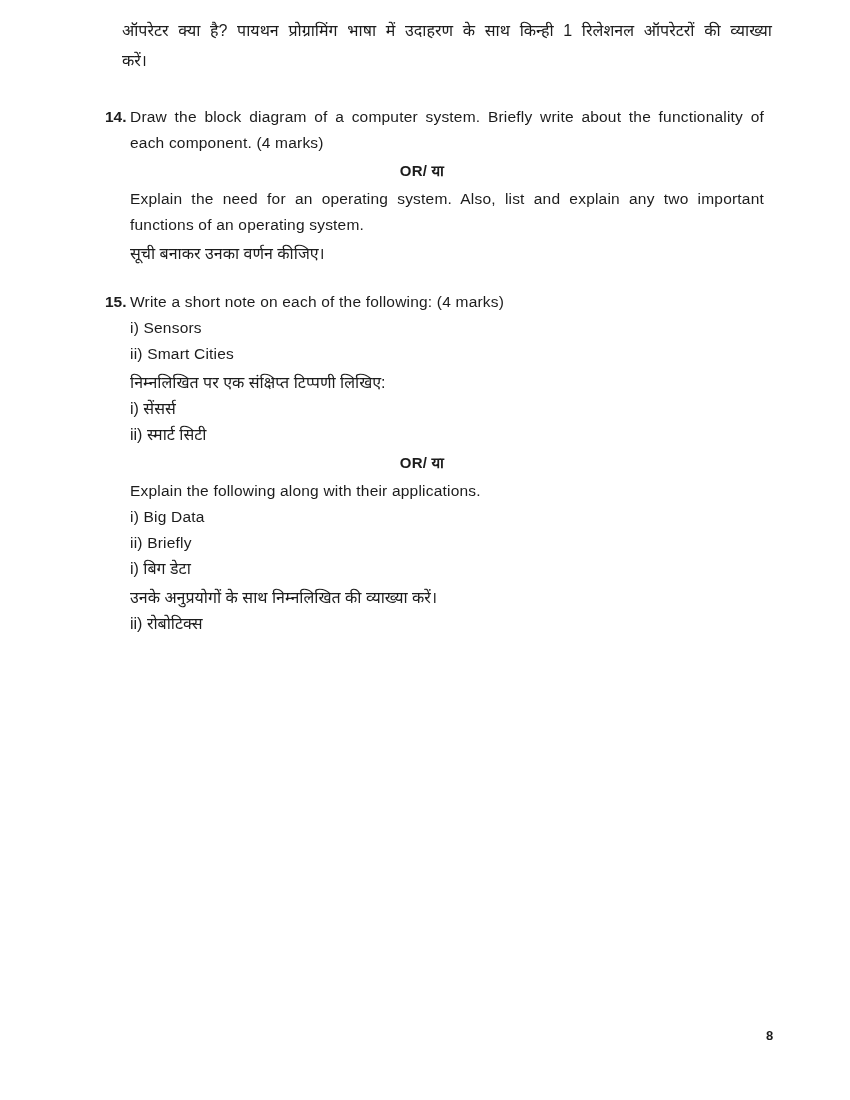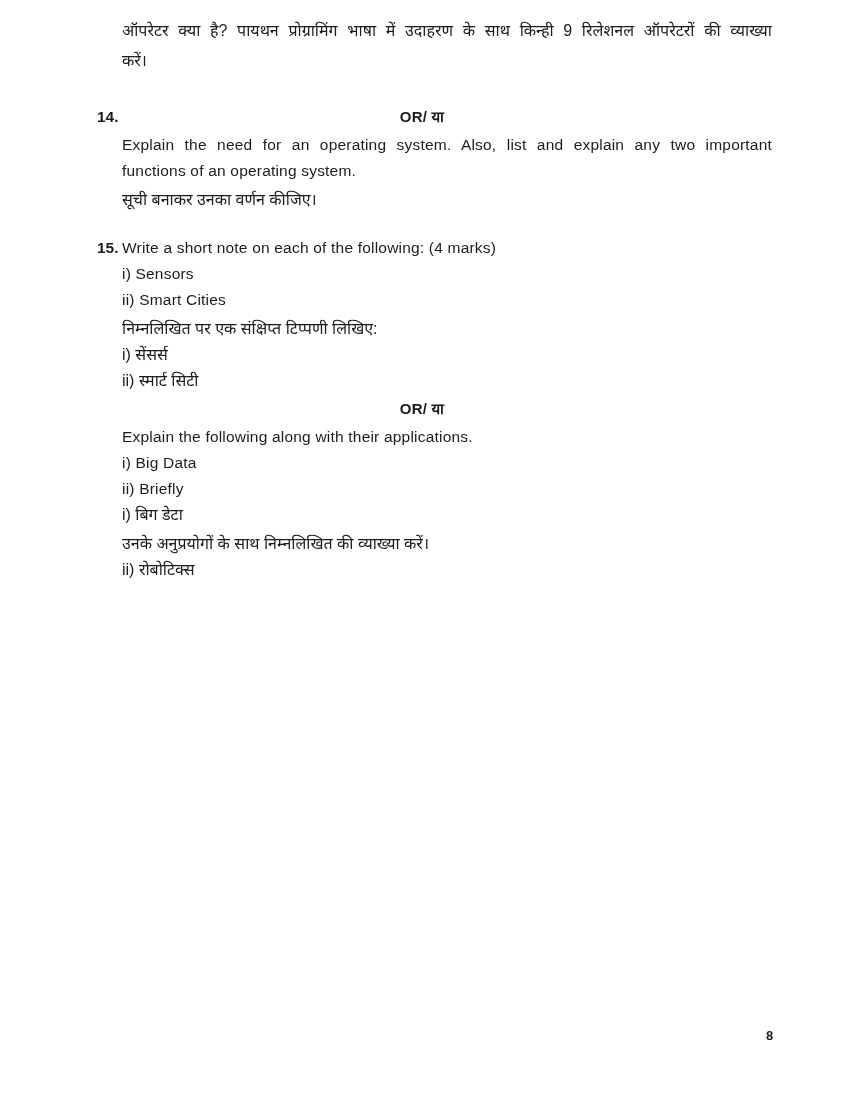--- a/index.html
+++ b/index.html
@@ -34,21 +34,21 @@
   .j {
     text-align: justify;
     text-align-last: justify;
   }
   .intro {
     line-height: 30px;
     margin: 0 0 28px 0;
   }
   .qblock {
     position: relative;
-    margin: 0;
+    margin: 8px;
   }
   .qnum {
     position: absolute;
     left: -25px;
     top: 0;
     font-weight: bold;
     font-size: 15.5px;
     line-height: 26px;
   }
   .para { margin: 0; }
@@ -74,26 +74,30 @@
     font-weight: bold;
     color: #1c1c1c;
   }
 </style>
 </head>
 <body>
 
 <div class="content">
 
   <div class="hi intro">
-    <span class="line j">ऑपरेटर क्या है? पायथन प्रोग्रामिंग भाषा में उदाहरण के साथ किन्ही 9 रिलेशनल ऑपरेटरों की व्याख्या</span>
+    <span class="line j">ऑपरेटर क्या है? पायथन प्रोग्रामिंग भाषा में उदाहरण के साथ किन्ही 1 रिलेशनल ऑपरेटरों की व्याख्या</span>
     <span class="line">करें।</span>
   </div>
 
   <div class="qblock">
     <span class="qnum">14.</span>
+    <div class="en para">
+      <span class="line j">Draw the block diagram of a computer system. Briefly write about the functionality of</span>
+      <span class="line">each component. (4 marks)</span>
+    </div>
     <div class="en or-line">OR/ या</div>
     <div class="en para">
       <span class="line j">Explain the need for an operating system. Also, list and explain any two important</span>
       <span class="line">functions of an operating system.</span>
     </div>
     <div class="hi hindi-para">
       <span class="line">सूची बनाकर उनका वर्णन कीजिए।</span>
     </div>
   </div>
 

